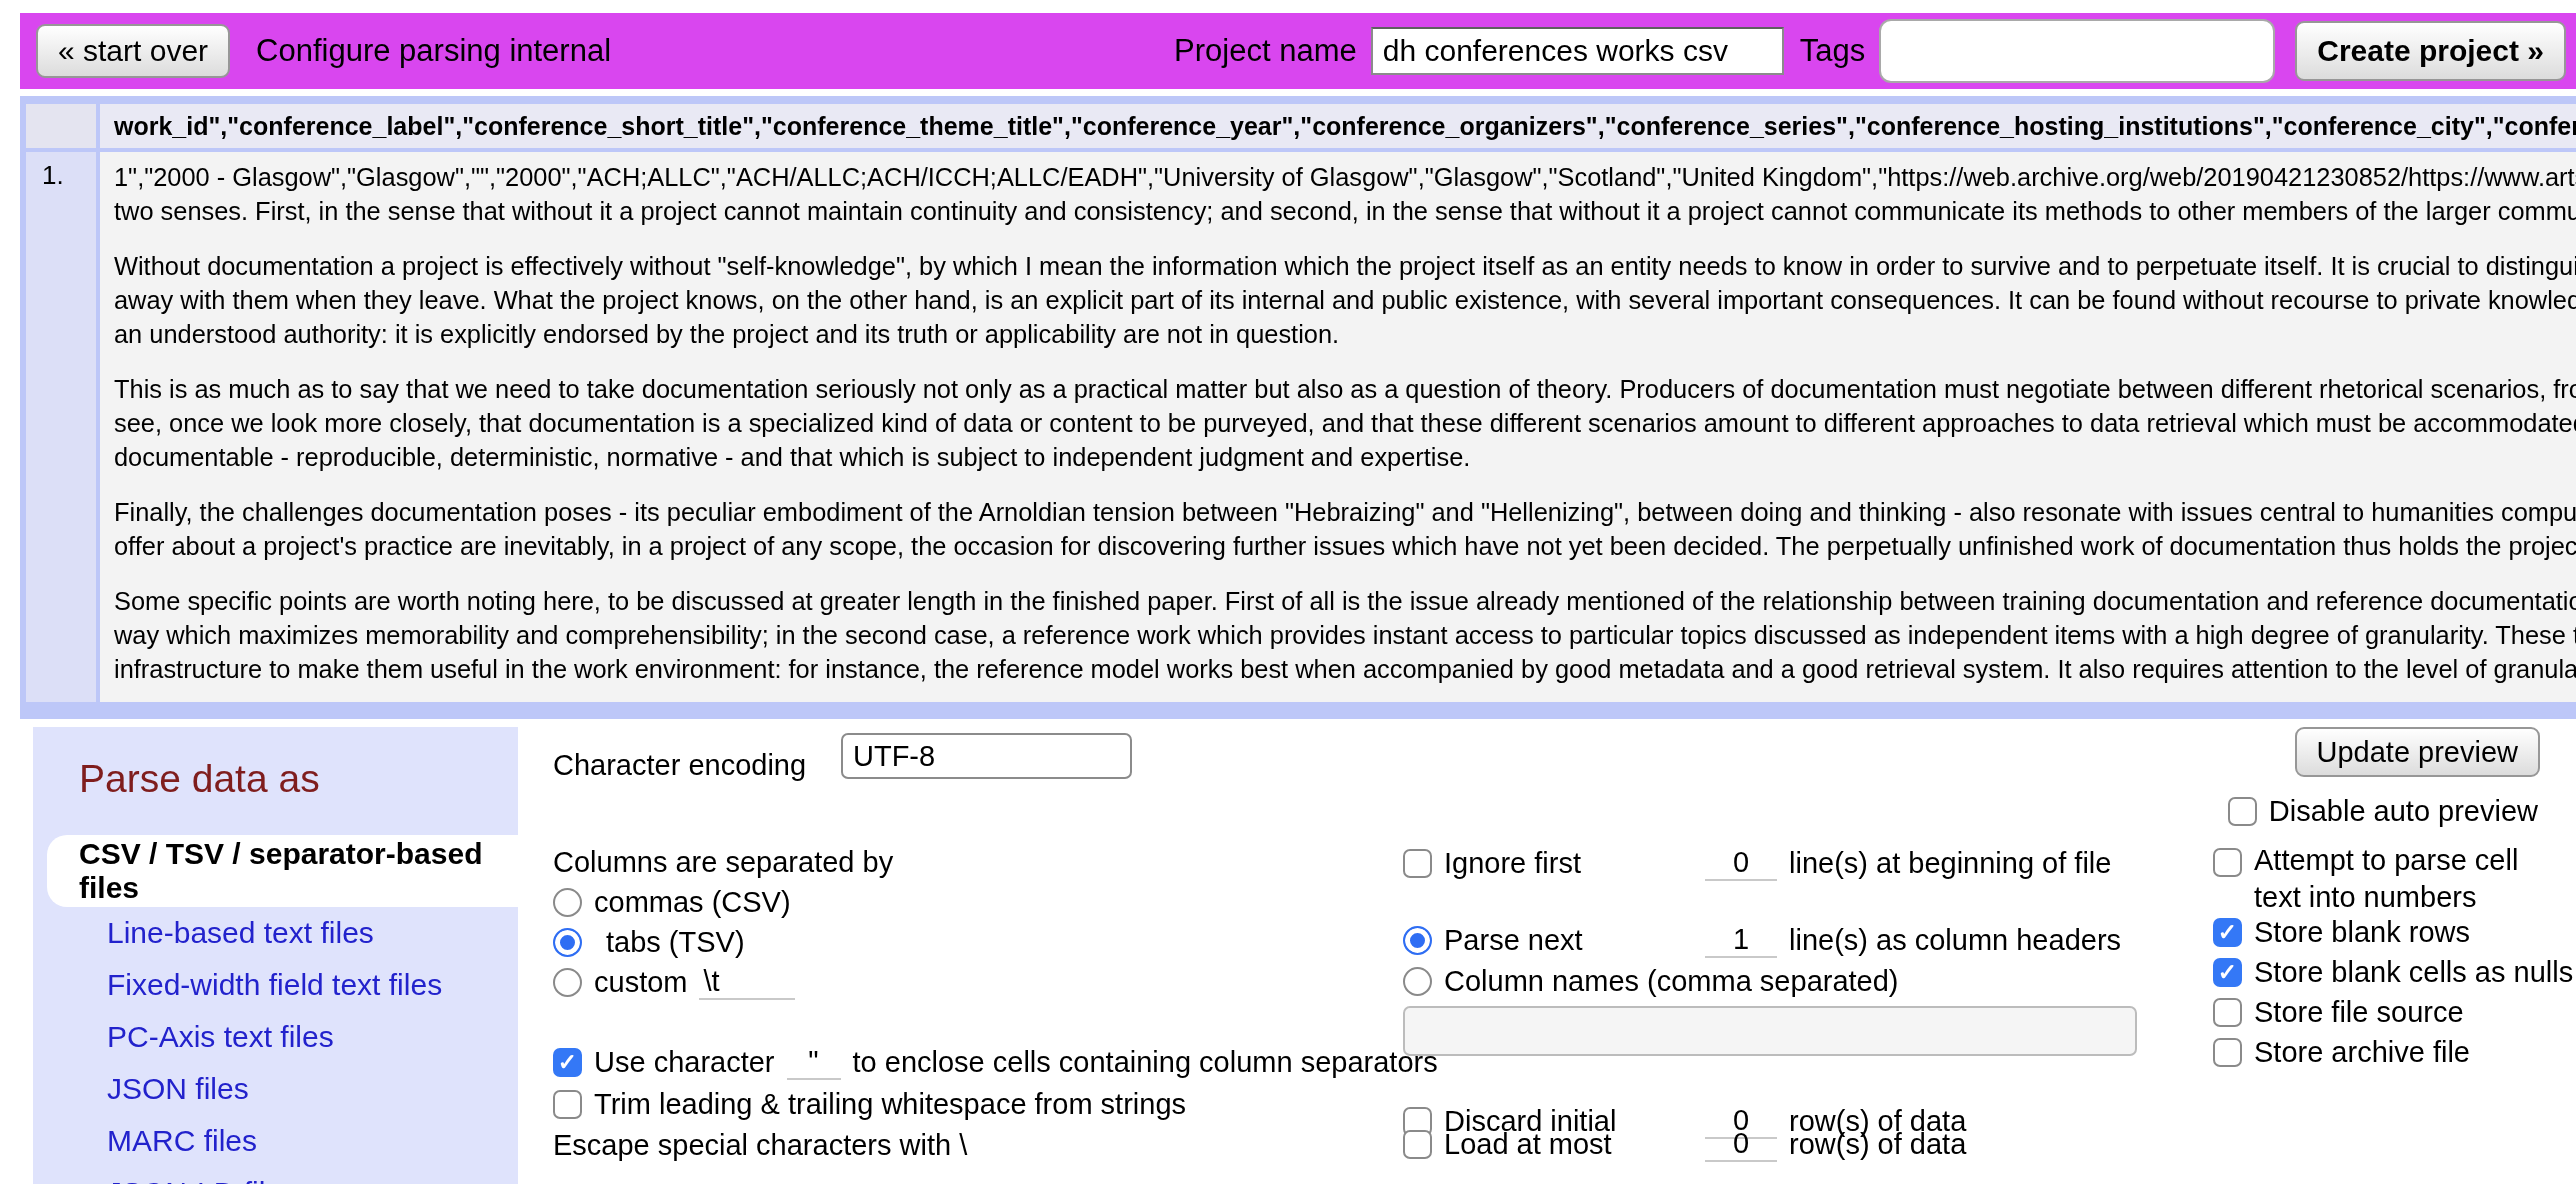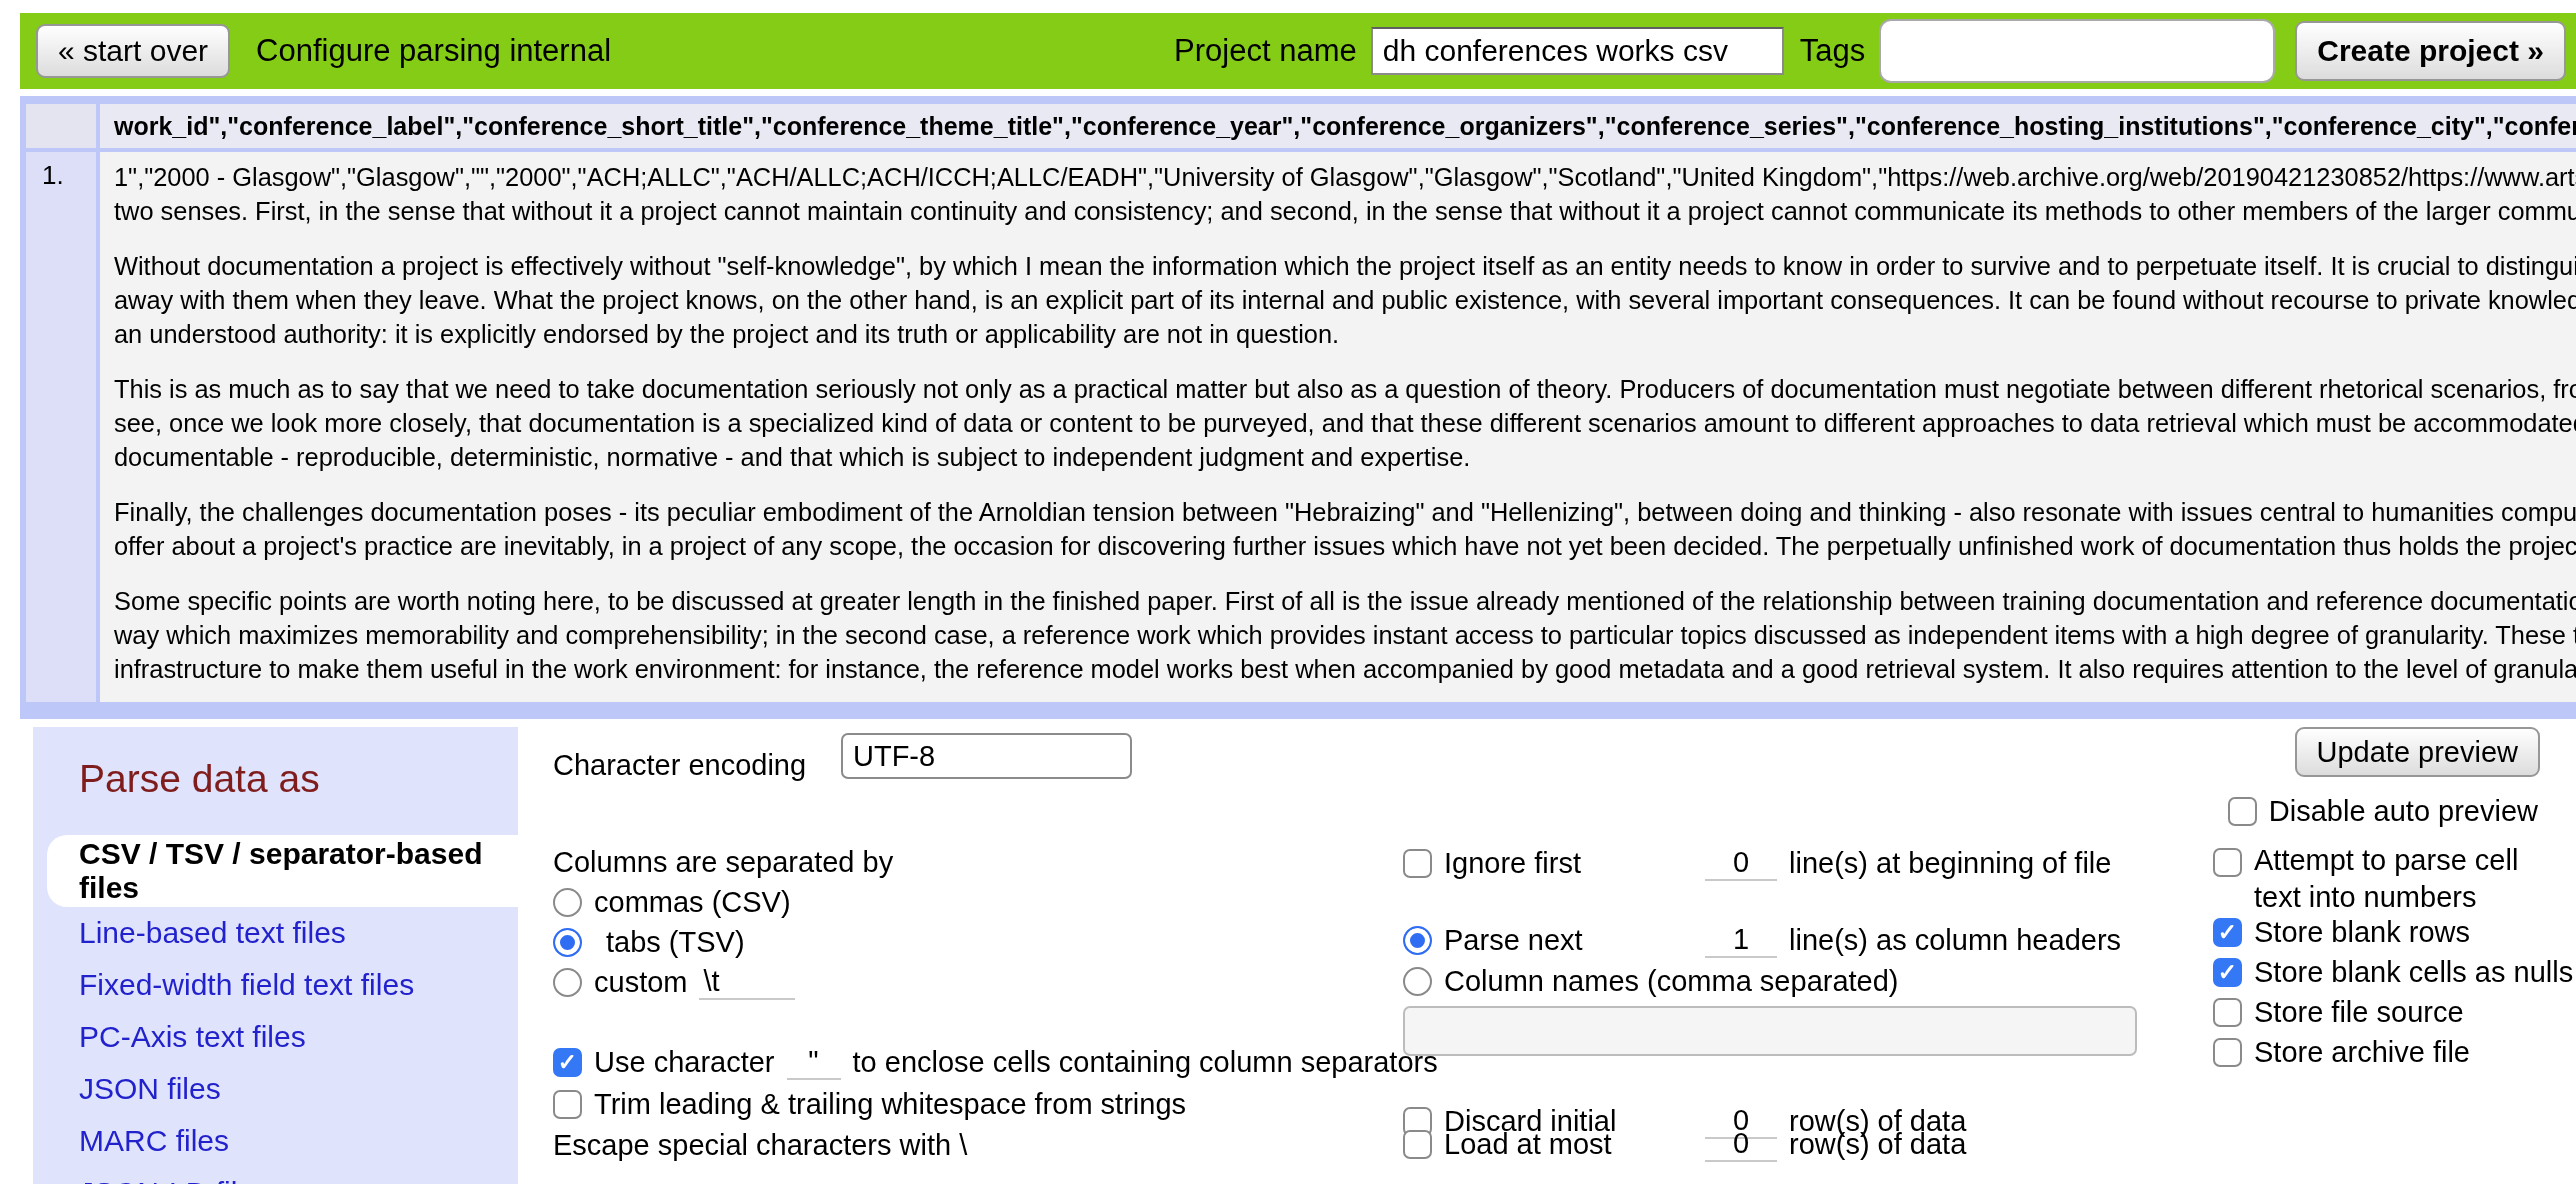--- a/index.html
+++ b/index.html
@@ -2,21 +2,21 @@
 <html><head>
 <meta charset="utf-8">
 <style>
   * { margin:0; padding:0; box-sizing:border-box; }
   html,body { background:#fff; }
   body { font-family:"Liberation Sans", sans-serif; color:#000; }
   .page { position:relative; width:2576px; height:1184px; background:#fff; overflow:hidden; }
 
   
   .topbar { position:absolute; left:20px; right:0; top:13px; height:76px;
-            background:#84cc16; display:flex; align-items:center; }
+            background:#d946ef; display:flex; align-items:center; }
   .btn { background:linear-gradient(#ffffff,#dcdcdc); border:2px solid #979797;
          border-radius:9px; font-family:"Liberation Sans",sans-serif; font-size:30px;
          height:54px; padding:0 20px; cursor:pointer; color:#000; }
   .btn.bold { font-weight:bold; height:60px; }
   .startover { margin-left:16px; }
   .bar-title { margin-left:26px; font-size:31px; }
   .bar-right { margin-left:auto; display:flex; align-items:center; }
   .lbl { font-size:31px; }
   .name-input { width:413px; height:48px; font-size:30px; padding:0 10px;
                 border:2px solid #8b8b8b; border-top-color:#5f5f5f; margin-left:14px;
@@ -39,21 +39,21 @@
                    margin-right:4px; }
   .trow .cellbody { flex:1; background:#f3f3f3; padding:8px 0 0 14px; overflow:hidden; }
   .line { white-space:pre; overflow:hidden; font-size:25.4px; line-height:34px; }
   .para { margin-top:21px; }
 
   
   .sidebar { position:absolute; left:33px; top:727px; width:485px; height:458px;
              background:#dfe3fc; }
   .sb-title { font-size:39px; margin:30px 0 34px 46px; color:#7f1d1d; }
   .sb-item { height:52px; display:flex; align-items:center; font-size:30px;
-             color:#2222cc; padding-left:46px; cursor:pointer; }
+             color:#2222cc; padding-left:74px; cursor:pointer; }
   .sb-item.selected { background:#fff; color:#000; font-weight:bold;
                       border-radius:20px 0 0 20px; margin-left:14px; padding-left:32px;
                       height:72px; }
 
   .options { position:absolute; left:518px; top:719px; right:0; bottom:0; background:#fff;
              font-size:29px; }
   .abs { position:absolute; }
   .row { display:flex; align-items:center; gap:12px; white-space:nowrap; }
 
   

